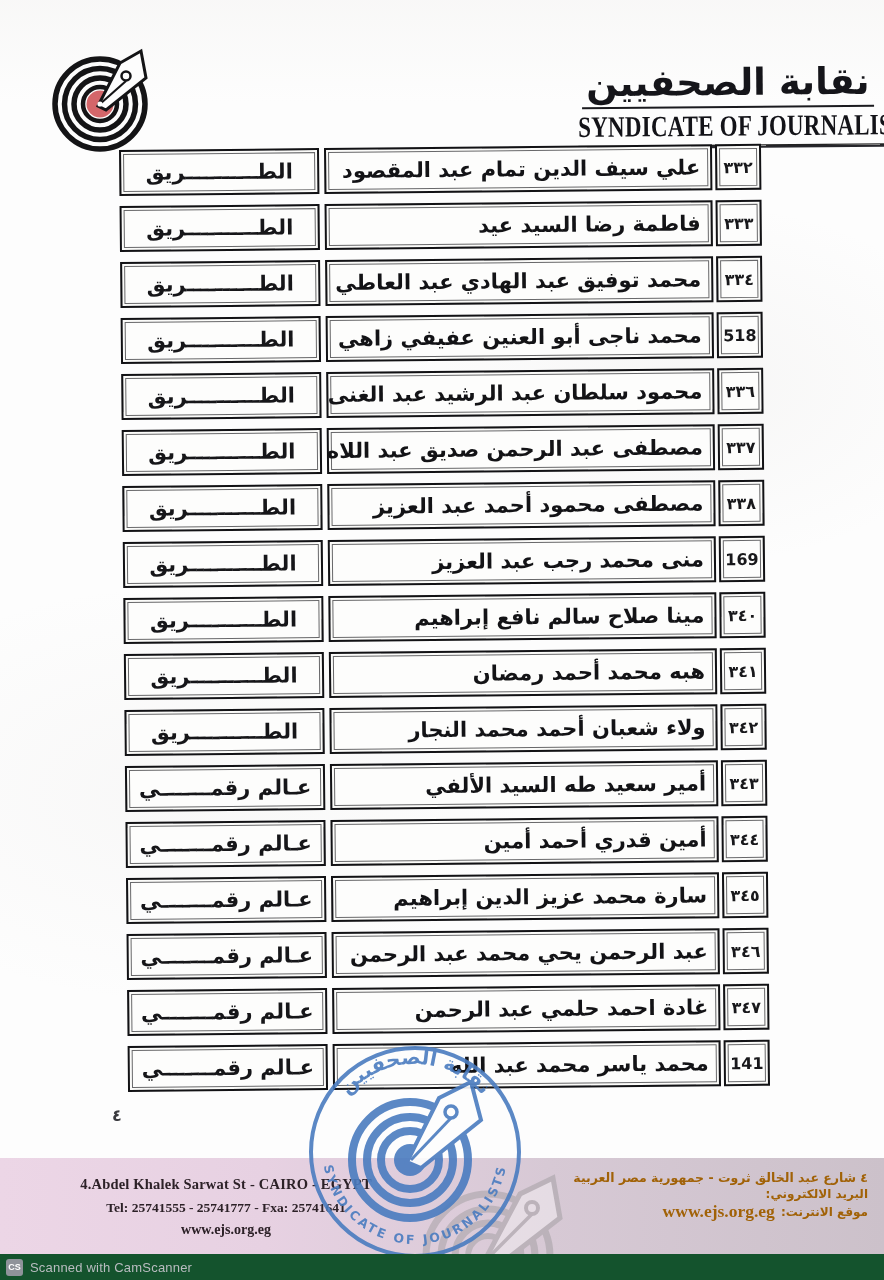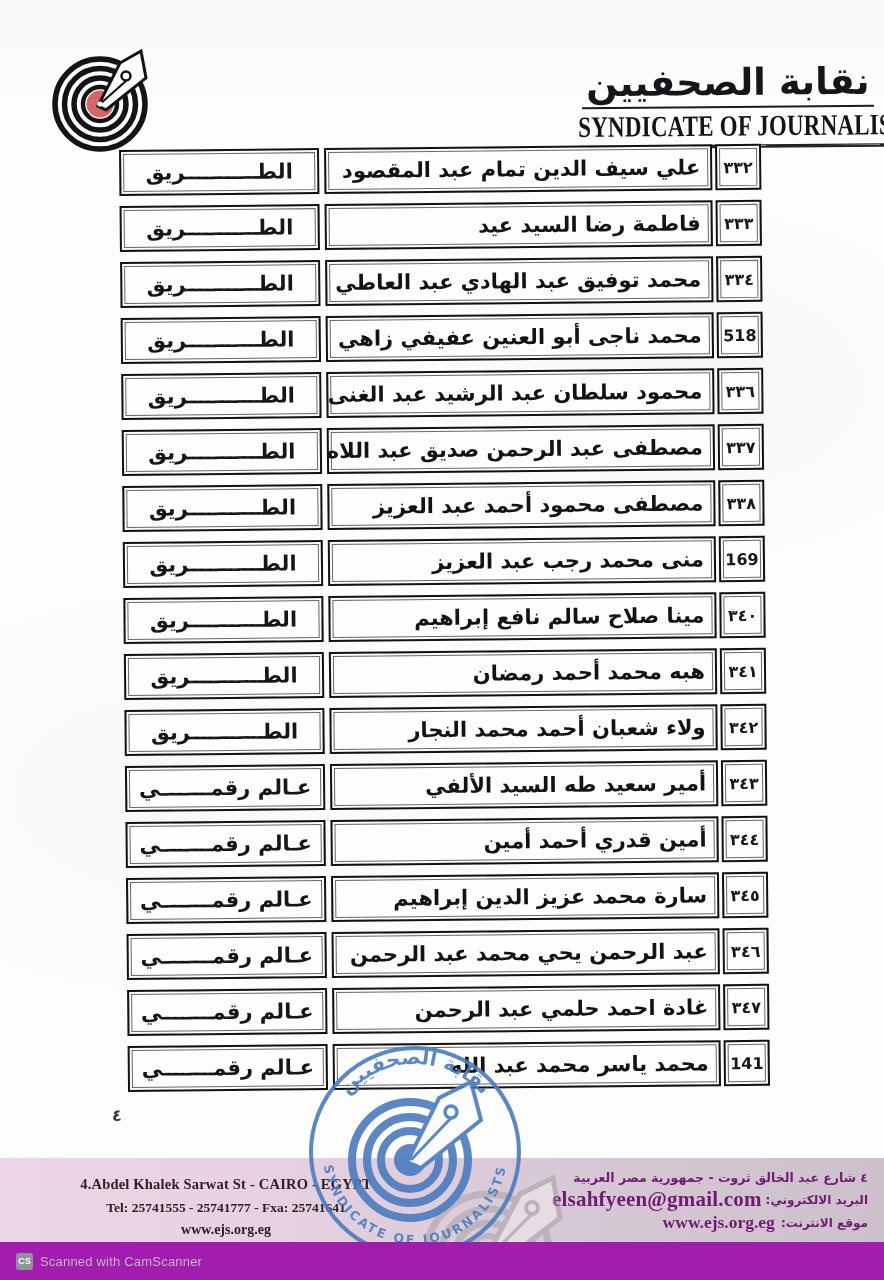--- a/index.html
+++ b/index.html
@@ -61,37 +61,37 @@
   .footer-left{
     position:absolute;left:58px;top:1176px;width:336px;text-align:center;
     font-family:"Liberation Serif",serif;font-weight:700;color:#2c2127;
   }
   .footer-left .fl-address{font-size:14.5px;letter-spacing:0.2px;}
   .footer-left .fl-tel{font-size:13.5px;margin-top:7px;}
   .footer-left .fl-email{font-size:13.5px;margin-top:1px;}
   .footer-left .fl-web{font-size:14px;margin-top:6px;}
   .footer-right{
     position:absolute;right:16px;top:1166px;width:352px;direction:rtl;
-    color:#701a75;font-weight:700;
+    color:#a16207;font-weight:700;
   }
   .footer-right .fr-line1{font-size:12.5px;margin-top:4px;}
   .footer-right .fr-line2{font-size:12.5px;margin-top:6px;}
   .footer-right .fr-line3{font-size:12px;margin-top:2px;display:flex;direction:rtl;align-items:center;justify-content:flex-start;gap:4px;}
   .footer-right .fr-line3 .big-email{font-family:"Liberation Serif",serif;font-size:21px;font-weight:700;direction:ltr;letter-spacing:0.2px;}
   .footer-right .fr-line4{font-size:12px;margin-top:0px;display:flex;direction:rtl;align-items:center;justify-content:flex-start;gap:6px;}
   .footer-right .fr-line4 .big-web{font-family:"Liberation Serif",serif;font-size:17.5px;font-weight:700;direction:ltr;}
 
   
   .stamp-blue{position:absolute;left:303px;top:1040px;width:224px;height:224px;opacity:0.9;}
   .watermark-gray{position:absolute;left:398px;top:1146px;width:200px;height:200px;opacity:0.38;}
 
   
   .scan-strip{
-    position:absolute;left:0;bottom:0;width:884px;height:38px;background:#a21caf;
-    display:flex;align-items:center;gap:7px;padding-left:16px;box-sizing:border-box;
+    position:absolute;left:0;bottom:0;width:884px;height:26px;background:#14532d;
+    display:flex;align-items:center;gap:7px;padding-left:6px;box-sizing:border-box;
     font-family:"Liberation Sans",sans-serif;
   }
   .cs-badge{
     width:17px;height:17px;border-radius:3px;background:#8f939a;color:#fff;
     font-size:9px;font-weight:700;display:flex;align-items:center;justify-content:center;
   }
   .cs-label{font-size:13px;color:#b9bcc0;letter-spacing:0.2px;}
 </style>
 </head>
 <body>
@@ -332,21 +332,20 @@
 <div class="footer-left">
   <div class="fl-address">4.Abdel Khalek Sarwat St - CAIRO - EGYPT</div>
   <div class="fl-tel">Tel: 25741555 - 25741777 -  Fxa: 25741641</div>
   <div class="fl-web">www.ejs.org.eg</div>
 </div>
 
 <div class="footer-right">
   <div class="fr-line1">٤ شارع عبد الخالق ثروت - جمهورية مصر العربية</div>
   <div class="fr-line3">
     <span>البريد الالكتروني:</span>
-    <span class="big-email">elsahfyeen@gmail.com</span>
   </div>
   <div class="fr-line4">
     <span>موقع الانترنت:</span>
     <span class="big-web">www.ejs.org.eg</span>
   </div>
 </div>
 
 <svg class="watermark-gray" viewBox="0 0 200 200">
   <g fill="none" stroke="#8f8f8f">
     <circle cx="90" cy="110" r="62" stroke-width="7"></circle>

